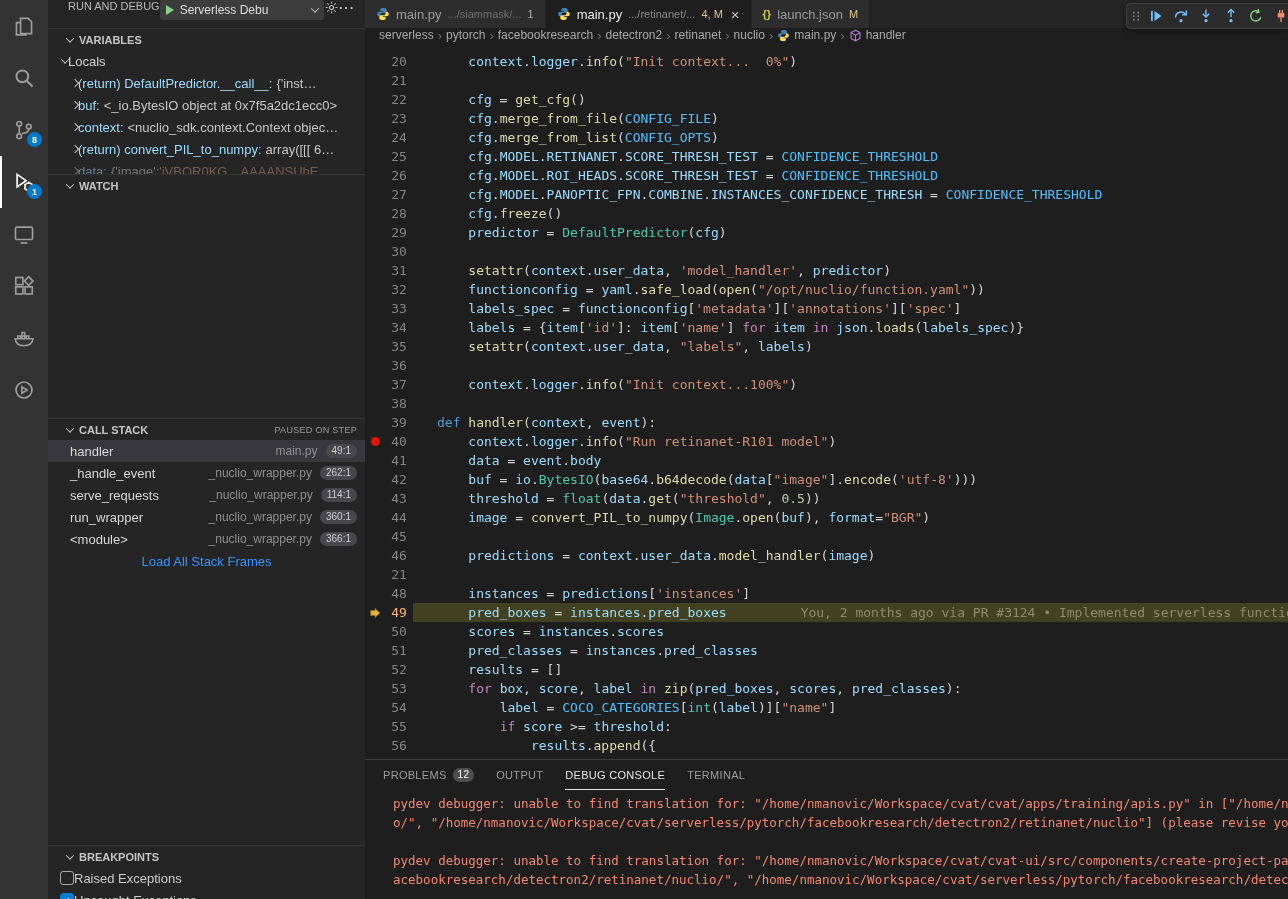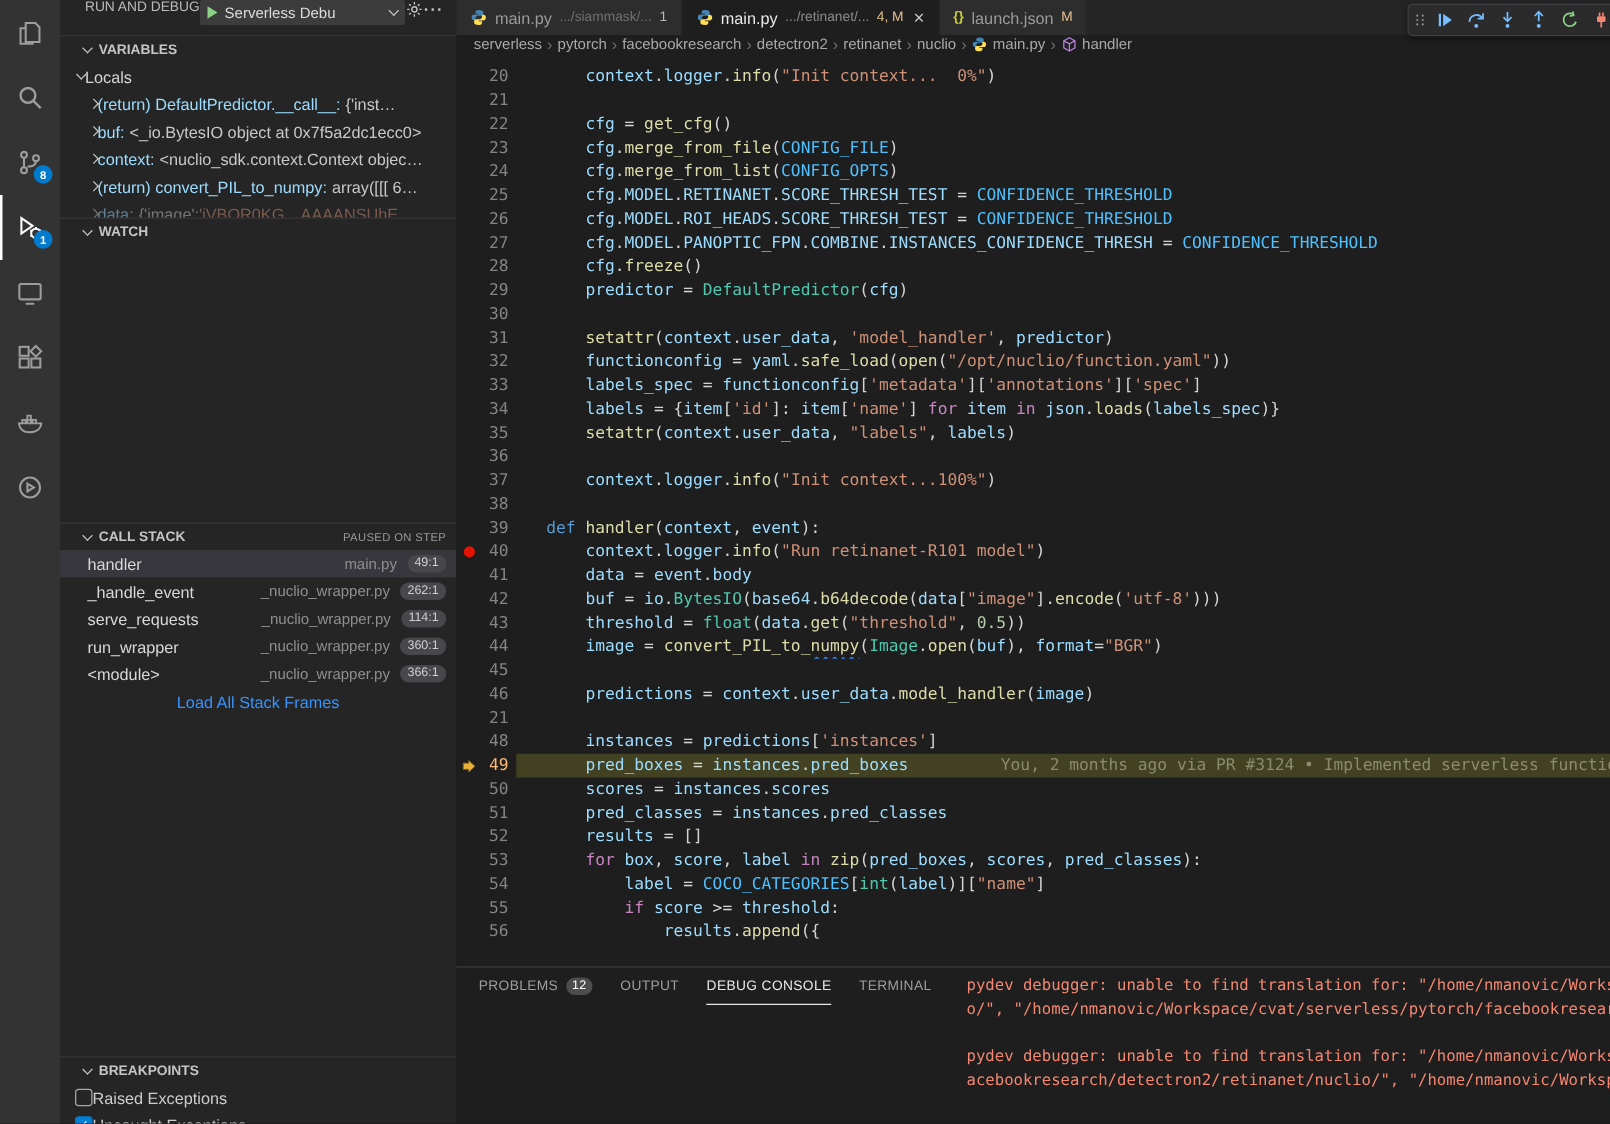--- a/index.html
+++ b/index.html
@@ -94,21 +94,21 @@
   .lnum{width:28px;flex:none;text-align:center;color:#858585}
   .code-line.current .lnum{color:#fdba74}
   .ltext{flex:1;padding-left:24px;color:#d4d4d4;overflow:hidden}
   .code-line.current .ltext{background:rgba(255,255,64,0.16)}
   .tk-d{color:#d4d4d4}.tk-k{color:#569cd6}.tk-c{color:#c586c0}.tk-f{color:#dcdcaa}
   .tk-v{color:#9cdcfe}.tk-s{color:#ce9178}.tk-n{color:#b5cea8}.tk-t{color:#4ec9b0}.tk-C{color:#4fc1ff}
   .tk-fw{color:#dcdcaa;text-decoration:underline wavy #3794ff;text-decoration-thickness:1px;text-underline-offset:4px}
   .blame{color:#8b8b6d;padding-left:74px}
 
   
-  .panel{height:126px;flex:none;border-top:1px solid #3c3c3c;background:#1e1e1e;display:flex;flex-direction:row}
+  .panel{height:140px;flex:none;border-top:1px solid #3c3c3c;background:#1e1e1e;display:flex;flex-direction:column}
   .panel-tabs{height:30px;flex:none;display:flex;align-items:center;gap:22px;padding-left:18px;font-size:11px;letter-spacing:.3px;color:#9d9d9d}
   .ptab{display:flex;align-items:center;gap:6px;height:100%;border-bottom:1px solid transparent}
   .ptab.active{color:#e7e7e7;border-bottom-color:#e7e7e7}
   .ptab-badge{background:#4d4d4d;color:#ffffff;border-radius:9px;padding:0 5px;font-size:10px;height:14px;line-height:14px}
   .panel-body{flex:1;overflow:hidden;padding:4px 0 0 28px;font-family:"DejaVu Sans Mono","Liberation Mono",monospace;
     font-size:12.5px;line-height:19px;color:#f48771;white-space:pre}
   .console-line{height:19px;overflow:hidden}
 </style>
 </head>
 <body>

